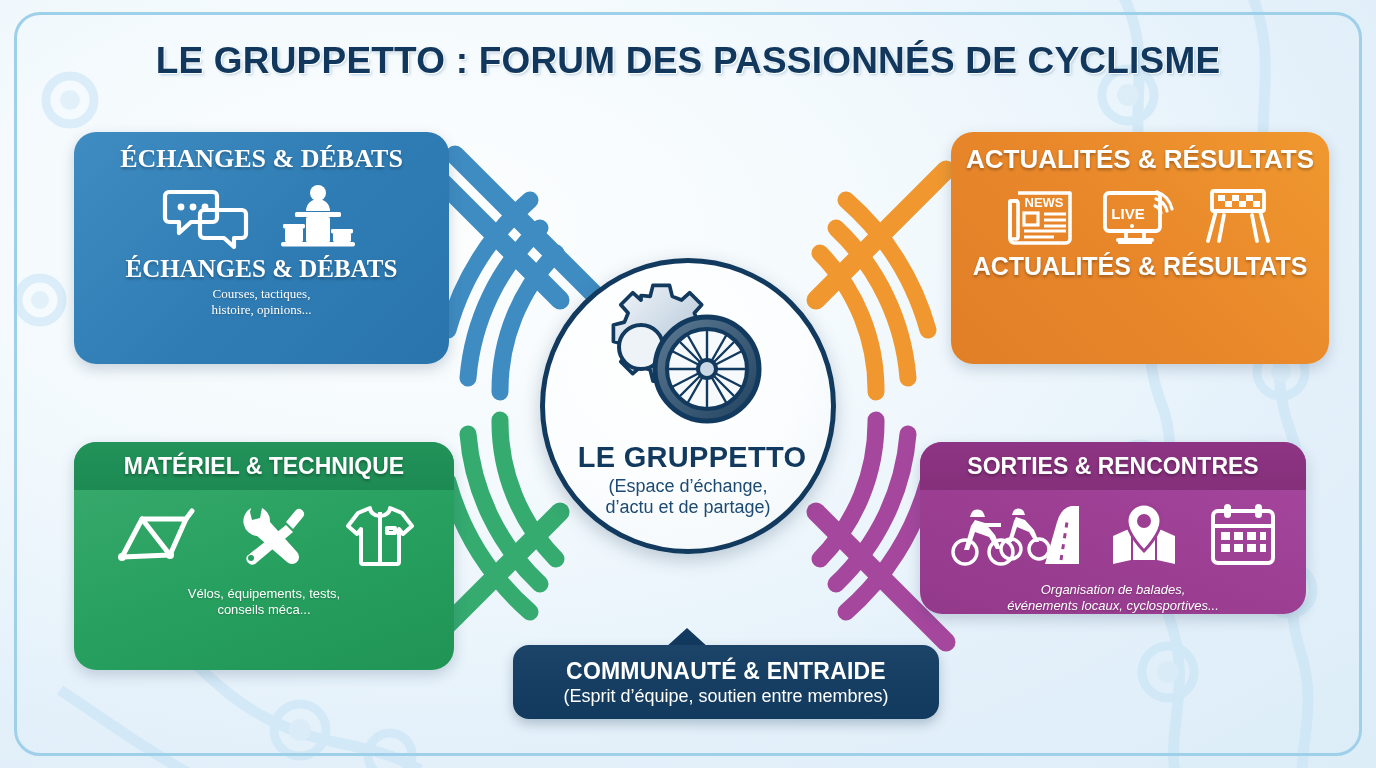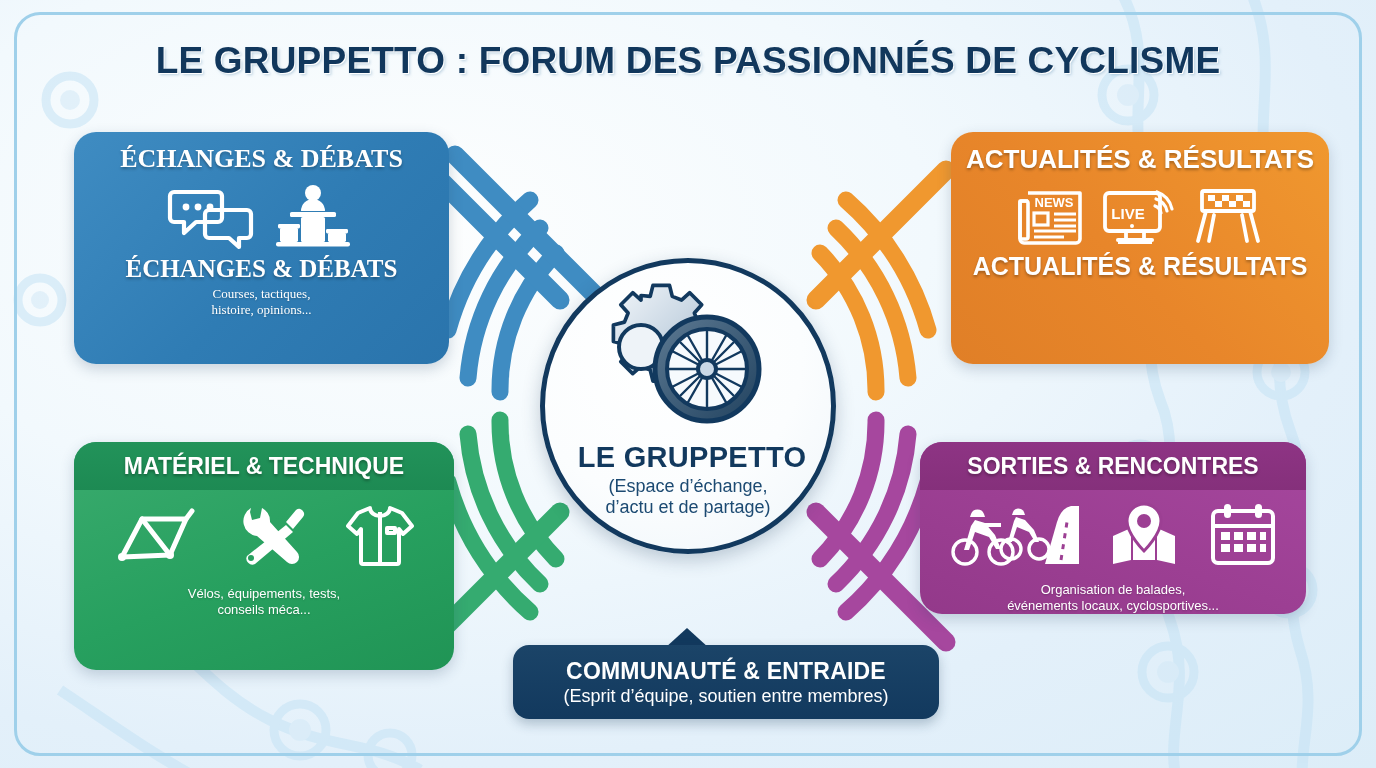--- a/index.html
+++ b/index.html
@@ -34,21 +34,21 @@
     box-shadow:0 5px 14px rgba(40,70,100,.22);
     overflow:hidden;
   }
   .panel .ptitle-top {
     font-size:26px; font-weight:bold; text-align:center;
     text-shadow:0 2px 3px rgba(0,0,0,.30);
     padding-top:12px;
   }
   .panel .icons {
     display:flex; align-items:center; justify-content:center;
-    gap:16px; padding:10px 0 6px;
+    gap:26px; padding:10px 0 6px;
   }
   .panel .ptitle {
     font-size:25px; font-weight:bold; text-align:center;
     text-shadow:0 2px 3px rgba(0,0,0,.30);
     line-height:1.05;
   }
   .panel .pdesc {
     font-size:13px; text-align:center; line-height:1.22; padding:4px 24px 0;
     text-shadow:0 1px 2px rgba(0,0,0,.22);
   }
@@ -359,21 +359,21 @@
             <rect x="25" y="30" width="9" height="8"></rect>
           <rect x="38" y="30" width="9" height="8"></rect>
             <rect x="51" y="30" width="6" height="8"></rect>
           <rect x="12" y="42" width="9" height="8"></rect>
             <rect x="25" y="42" width="9" height="8"></rect>
           <rect x="38" y="42" width="9" height="8"></rect>
             <rect x="51" y="42" width="6" height="8"></rect>
         </g>
       </svg>
     </div>
-    <div class="pdesc" style="padding-top:10px;">
+    <div class="pdesc" style="padding-top:10px;font-style:italic;">
       <span>Organisation de balades,</span><br>
       <span>événements locaux, cyclosportives...</span>
     </div>
   </div>
 
   <div id="hub">
     <svg width="178" height="150" viewBox="0 0 178 150">
       <defs>
         <linearGradient id="gearg" x1="0" y1="0" x2="1" y2="1">
           <stop offset="0%" stop-color="#f2f6fa"></stop>

